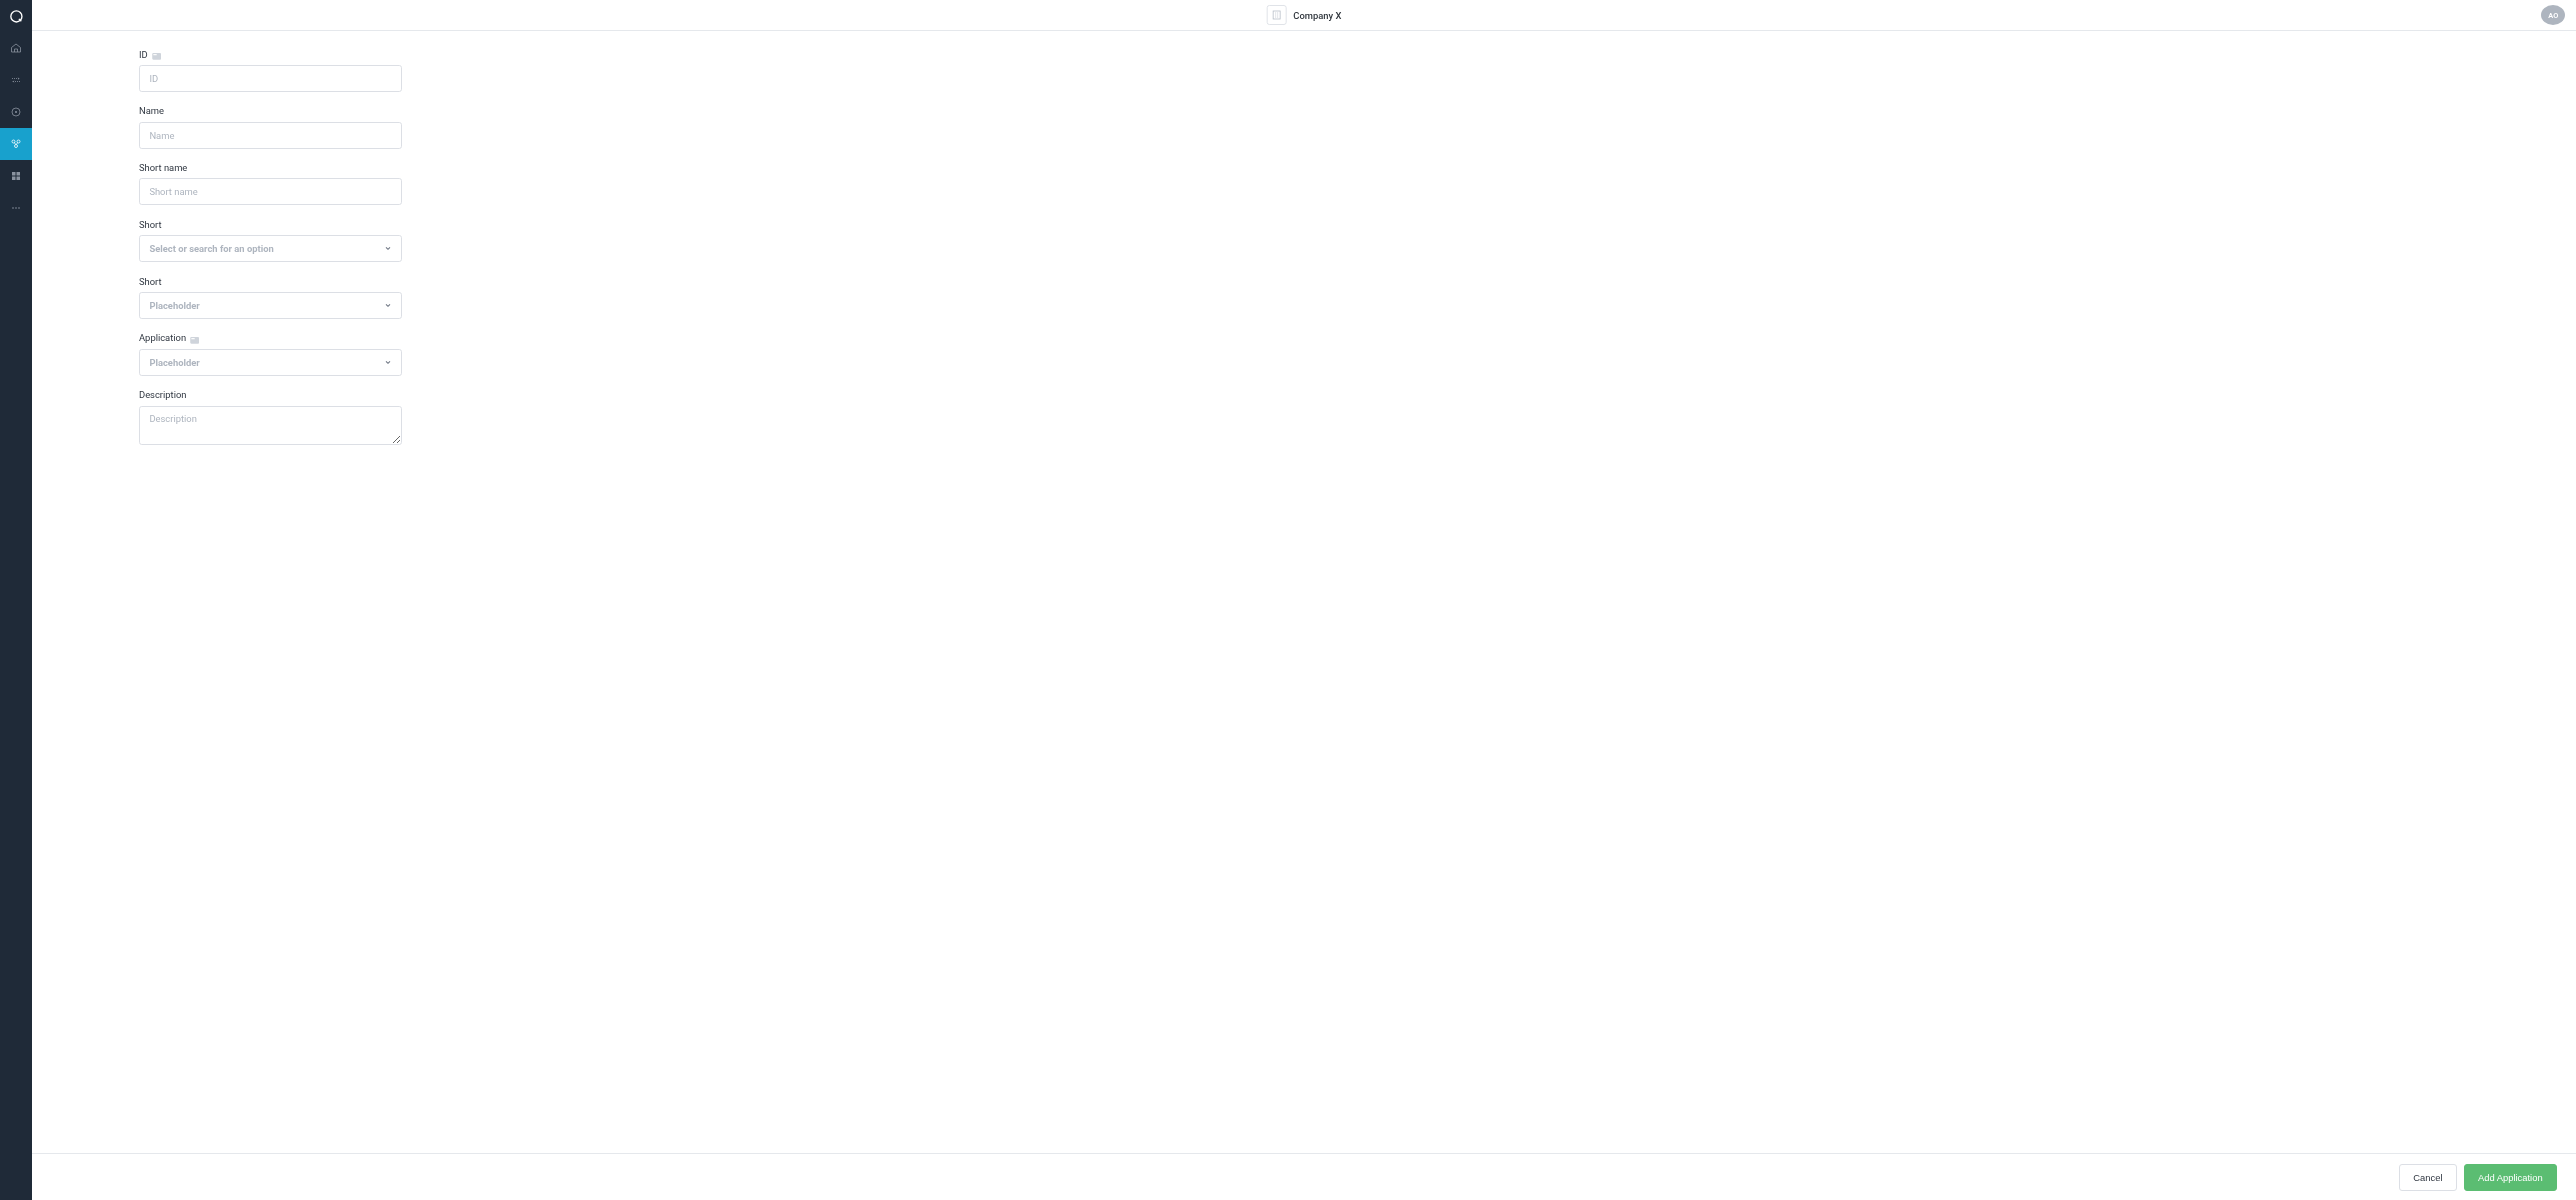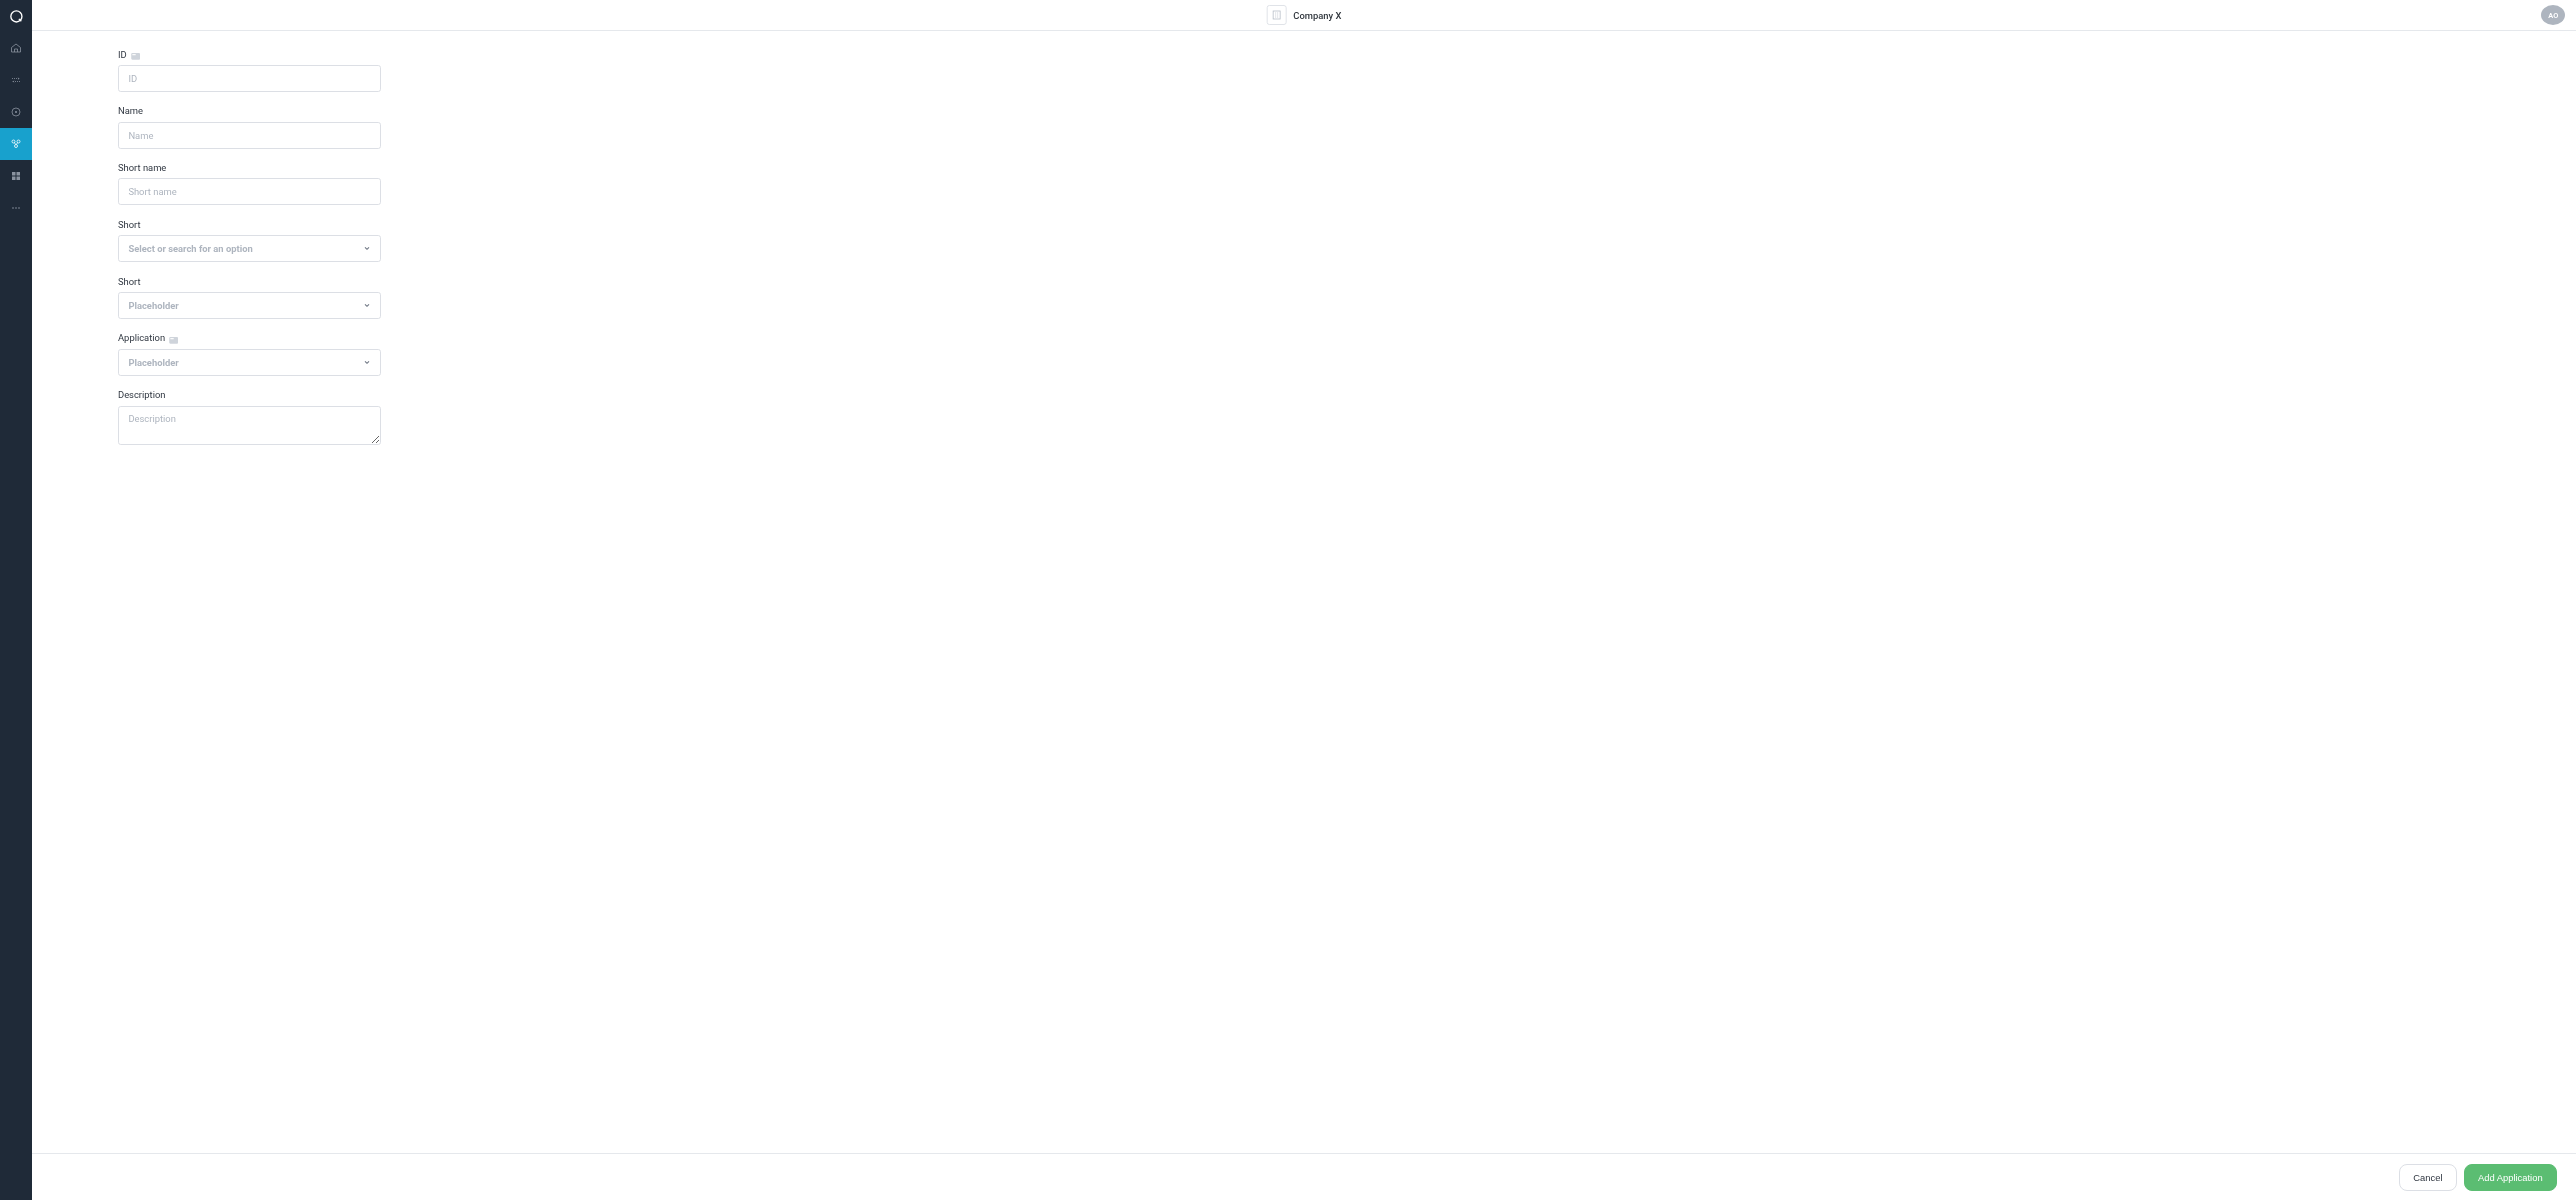--- a/index.html
+++ b/index.html
@@ -118,20 +118,21 @@
     cursor: pointer;
   }
   .breadcrumb-sep { color: #9aa2ad; font-size: 9.4px; }
   .breadcrumb-current { color: #2f3640; font-weight: 500; }
 
   
   .content {
     flex: 1;
     overflow-y: auto;
     padding: 17.5px 0 13.4px 0;
+    margin-left: 21px;
   }
   .form-wrap {
     margin-left: 86px;
     width: 263px;
   }
   .field { margin-bottom: 13.4px; }
   .field-label-row {
     display: flex;
     align-items: center;
     gap: 4px;
@@ -180,21 +181,21 @@
   .footer {
     border-top: 0.7px solid #e5e8ec;
     padding: 9.4px 19px;
     display: flex;
     justify-content: flex-end;
     gap: 6.7px;
   }
   .btn {
     height: 27px;
     padding: 0 13.4px;
-    border-radius: 8px;
+    border-radius: 3px;
     font-size: 9.4px;
     font-weight: 500;
     cursor: pointer;
     display: flex;
     align-items: center;
   }
   .btn-secondary {
     background: #fff;
     color: #2f3640;
     border: 0.7px solid #dcdfe5;

